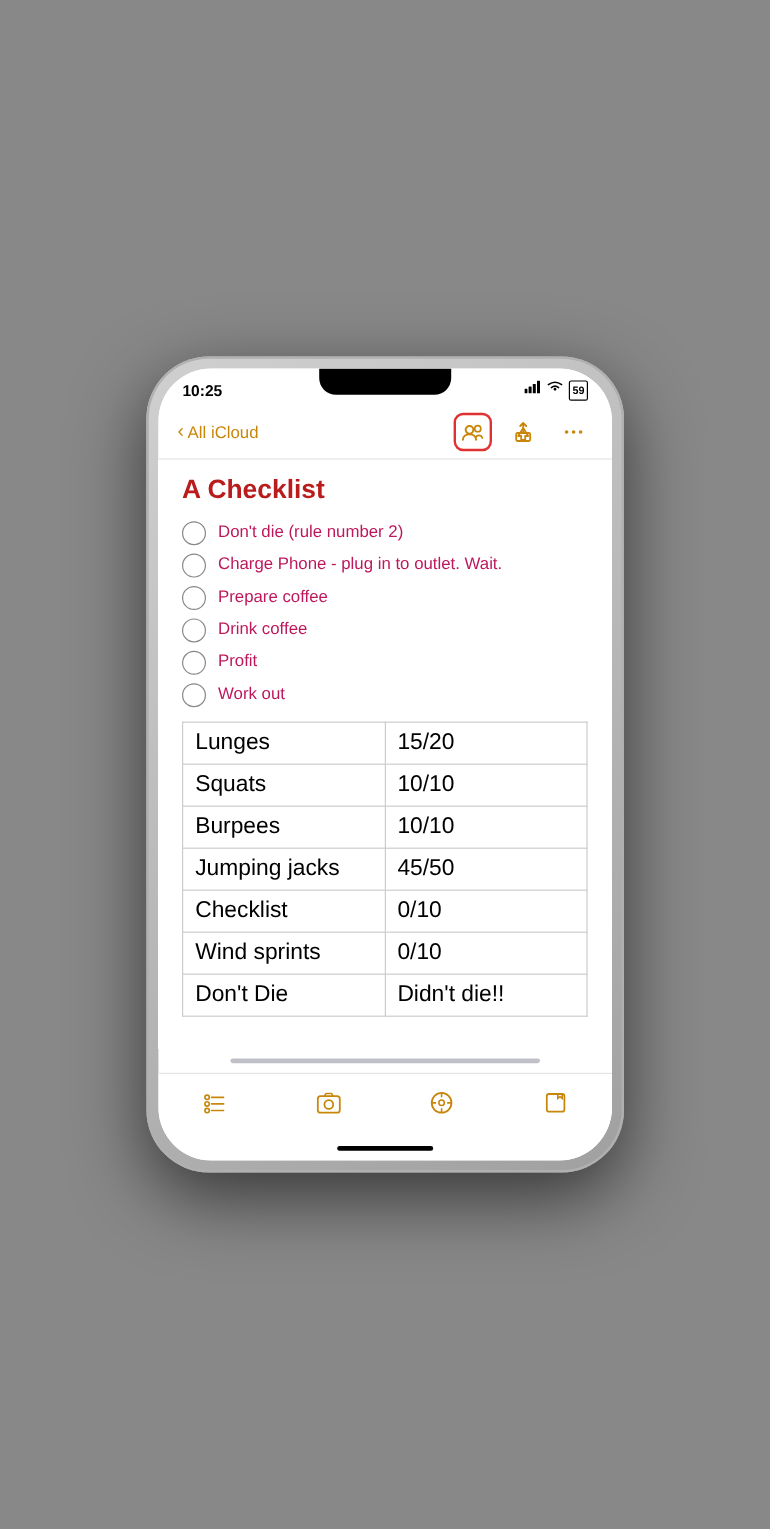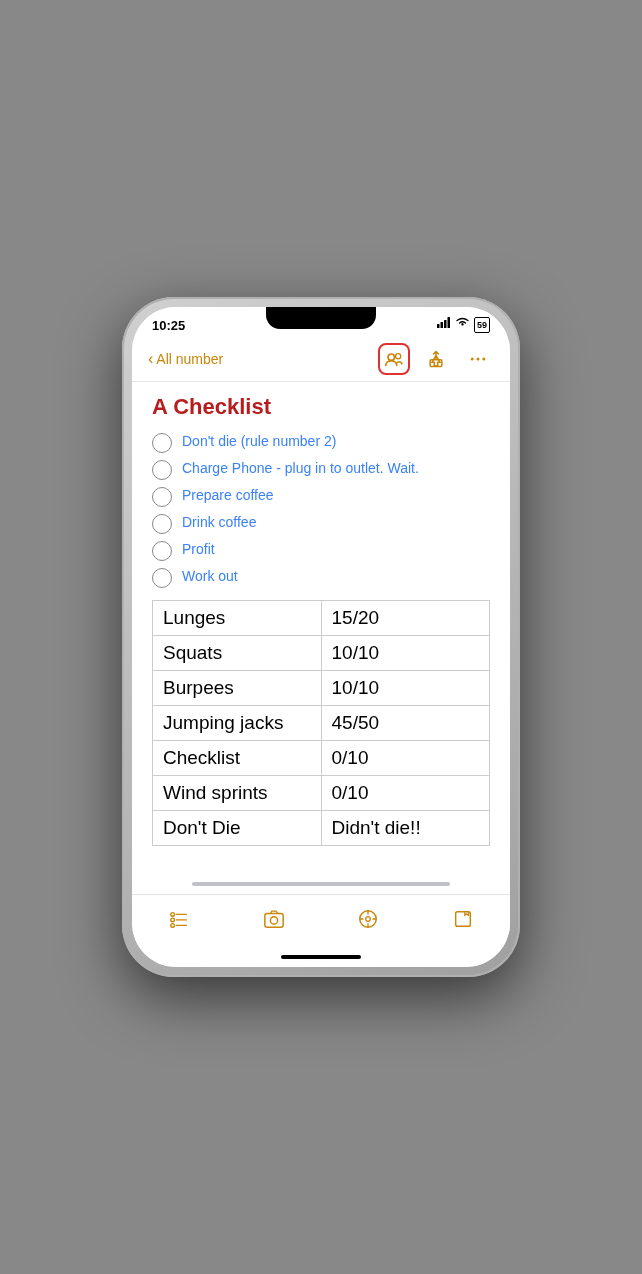--- a/index.html
+++ b/index.html
@@ -128,21 +128,21 @@
       width: 20px;
       height: 20px;
       border-radius: 50%;
       border: 1.5px solid #888;
       flex-shrink: 0;
       margin-top: 1px;
       background: #fff;
     }
     .check-text {
       font-size: 14px;
-      color: #3b82f6;
+      color: #be185d;
       line-height: 1.4;
     }
     
     .workout-table {
       width: 100%;
       border-collapse: collapse;
       margin: 12px 0;
       border: 1px solid #ccc;
       font-size: 19px;
     }
@@ -240,21 +240,21 @@
         </span>
         <span style="font-size:10px; border:1.5px solid #000; border-radius:2px; padding:0 2px; line-height:14px; display:inline-block; position:relative;">
           <span style="font-size:9px; font-weight:600;">59</span>
         </span>
       </div>
     </div>
 
     <div class="nav-bar">
       <div class="nav-back">
         <span class="nav-back-chevron">‹</span>
-        <span style="color:#c8860a; font-size:14px;">All number</span>
+        <span style="color:#c8860a; font-size:14px;">All iCloud</span>
       </div>
       <div class="nav-actions">
 
         <div class="nav-icon-btn highlighted">
           <svg class="collab-icon" viewBox="0 0 24 24" fill="none" xmlns="http://www.w3.org/2000/svg">
             <circle cx="9" cy="10" r="3.5" stroke="#c8860a" stroke-width="1.8"></circle>
             <path d="M3 19c0-3 2.7-5 6-5s6 2 6 5" stroke="#c8860a" stroke-width="1.8" stroke-linecap="round"></path>
             <circle cx="16.5" cy="9" r="2.8" stroke="#c8860a" stroke-width="1.5"></circle>
             <path d="M14.5 17.5c0.5-1.5 1.5-2.5 3-2.5s2.8 1 3.2 2.5" stroke="#c8860a" stroke-width="1.5" stroke-linecap="round"></path>
           </svg>

